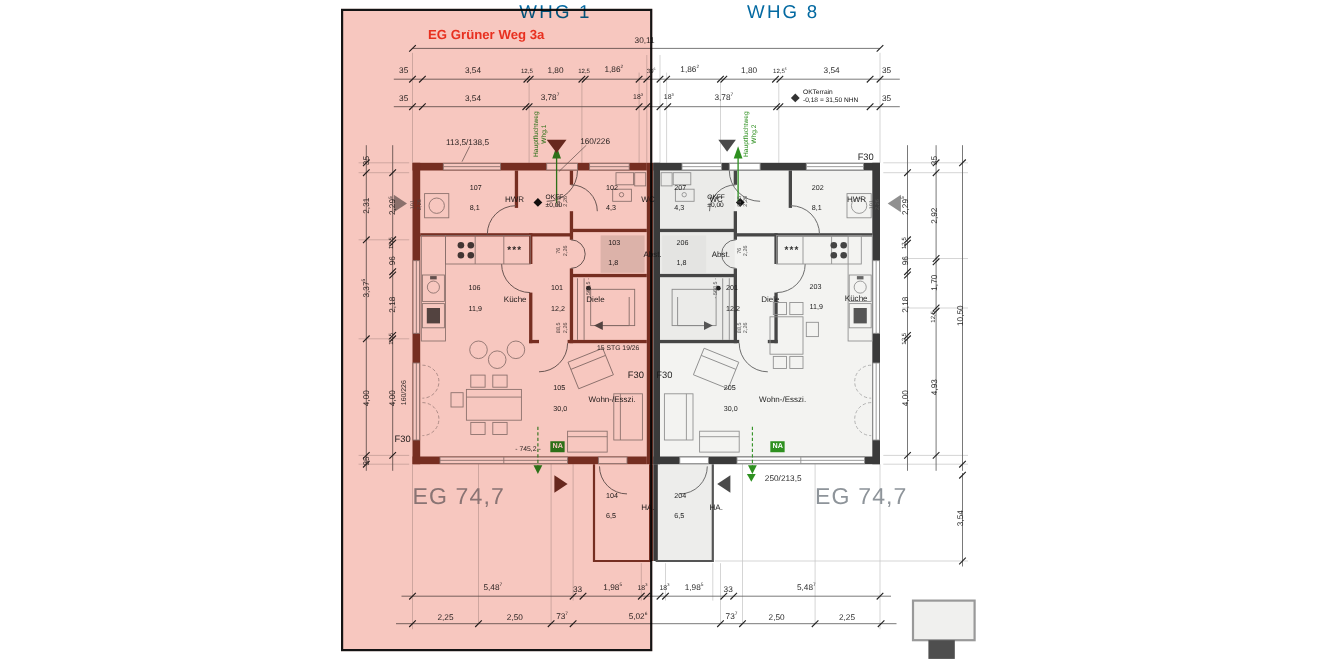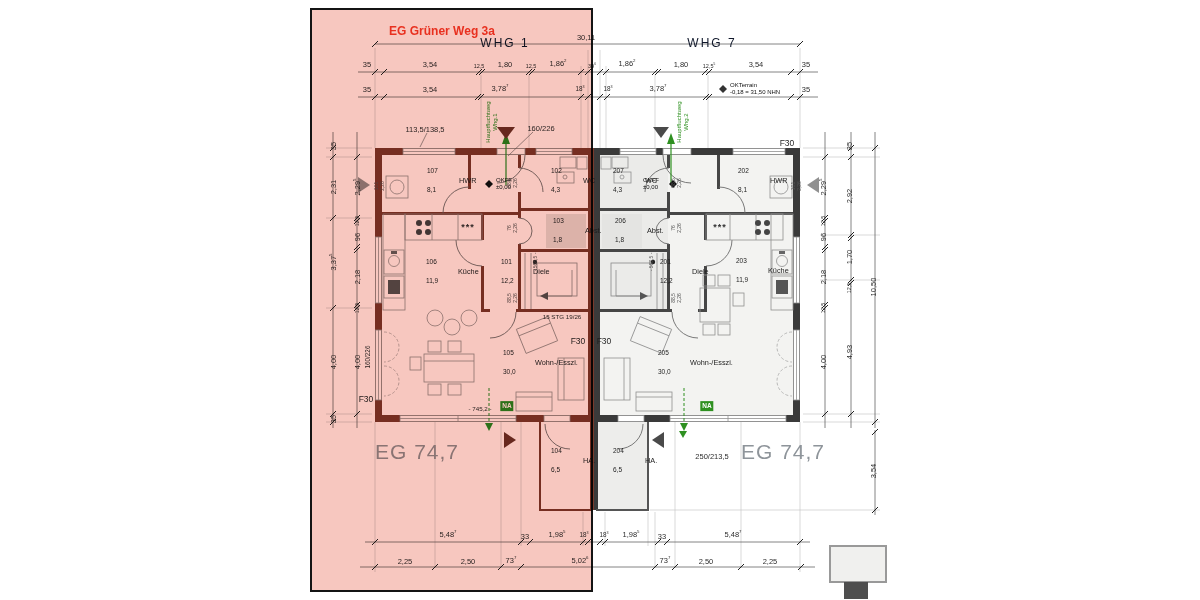--- a/index.html
+++ b/index.html
@@ -13,21 +13,21 @@
   .grnv{color:#2e9020;font-size:6px;line-height:1.15;}
   .okff{font-size:6px;text-align:left;color:#111;}
   .f30{font-size:8.5px;color:#1f1f1f;}
   .stg{font-size:6.2px;}
   .na{background:#2e9020;color:#fff;font-weight:bold;font-size:6.5px;padding:0 2px;line-height:1.5;}
   .micro{font-size:5px;color:#555;line-height:1.1;}
   .stars{font-size:9px;font-weight:bold;letter-spacing:1px;color:#333;}
   .room{position:absolute;font-size:6.5px;color:#1e1e1e;line-height:1.35;transform:translate(0,-50%);white-space:nowrap;z-index:2;}
   .room span{display:block;}
   .room .rname{font-size:7.3px;margin-left:32px;}
-  .whg{position:absolute;font-size:12px;color:#0f172a;letter-spacing:2px;transform:translate(-50%,-50%);z-index:2;white-space:nowrap;margin-top:32px;}
+  .whg{position:absolute;font-size:17px;color:#0369a1;letter-spacing:2px;transform:translate(-50%,-50%);z-index:2;white-space:nowrap;}
   .floorarea{position:absolute;font-size:21px;color:#8e949a;letter-spacing:1px;transform:translate(0,-50%);z-index:2;white-space:nowrap;}
   .overlay{position:absolute;left:310px;top:8px;width:283px;height:584px;background:rgba(240,153,139,0.55);
            mix-blend-mode:multiply;border:2px solid #141414;box-sizing:border-box;z-index:5;pointer-events:none;}
   .title{position:absolute;font-size:12px;font-weight:bold;color:#e8301f;transform:translate(-50%,-50%);z-index:6;white-space:nowrap;}
 </style>
 </head>
 <body>
 
 <div id="stage">
 
@@ -473,21 +473,21 @@
 ±0,00</span>
       <span class="lbl okff" style="left: 730px; top: 89px; transform: translate(0px, -50%);">OKTerrain
 -0,18 = 31,50 NHN</span>
       <span class="lbl f30" style="left: 578px; top: 341px; transform: translate(-50%, -50%);">F30</span>
       <span class="lbl f30" style="left: 604px; top: 341px; transform: translate(-50%, -50%);">F30</span>
       <span class="lbl f30" style="left: 787px; top: 143px; transform: translate(-50%, -50%);">F30</span>
       <span class="lbl stg" style="left: 562px; top: 317px; transform: translate(-50%, -50%);">15 STG 19/26</span>
       <span class="lbl stg" style="left: 480px; top: 409px; transform: translate(-50%, -50%);">- 745,2 -</span>
       <span class="lbl na" style="left: 507px; top: 406px; transform: translate(-50%, -50%);">NA</span>
       <span class="lbl na" style="left: 707px; top: 406px; transform: translate(-50%, -50%);">NA</span>
-      <span class="lbl" style="left: 712px; top: 456px; transform: translate(-50%, -50%);">250/213,5</span>
+      <span class="lbl" style="left: 712px; top: 435px; transform: translate(-50%, -50%);">250/213,5</span>
       <span class="lbl micro" style="left: 536px; top: 262px; transform: translate(-50%, -50%) rotate(-90deg);">- 568,5 -</span>
       <span class="lbl micro" style="left: 652px; top: 262px; transform: translate(-50%, -50%) rotate(-90deg);">- 568,5 -</span>
       <span class="lbl micro" style="left: 512px; top: 183px; transform: translate(-50%, -50%) rotate(-90deg);">88,5
 2,26</span>
       <span class="lbl micro" style="left: 512px; top: 298px; transform: translate(-50%, -50%) rotate(-90deg);">88,5
 2,26</span>
       <span class="lbl micro" style="left: 512px; top: 228px; transform: translate(-50%, -50%) rotate(-90deg);">76
 2,26</span>
       <span class="lbl micro" style="left: 676px; top: 183px; transform: translate(-50%, -50%) rotate(-90deg);">88,5
 2,26</span>
@@ -567,20 +567,20 @@
         <span class="rarea">30,0</span>
       </div>
       <div class="room" style="left: 613px; top: 461px;">
         <span class="rnum">204</span>
         <span class="rname">HA.</span>
         <span class="rarea">6,5</span>
       </div>
     </div>
 
 <span class="whg" style="left:505px;top:11px">WHG 1</span>
-<span class="whg" style="left:712px;top:11px">WHG 7</span>
+<span class="whg" style="left:712px;top:11px">WHG 8</span>
 <span class="floorarea" style="left:375px;top:452px">EG 74,7</span>
 <span class="floorarea" style="left:741px;top:452px">EG 74,7</span>
 
 <div class="overlay"></div>
 <span class="title" style="left:442px;top:31px">EG Grüner Weg 3a</span>
 
 </div>
 
 </body></html>

